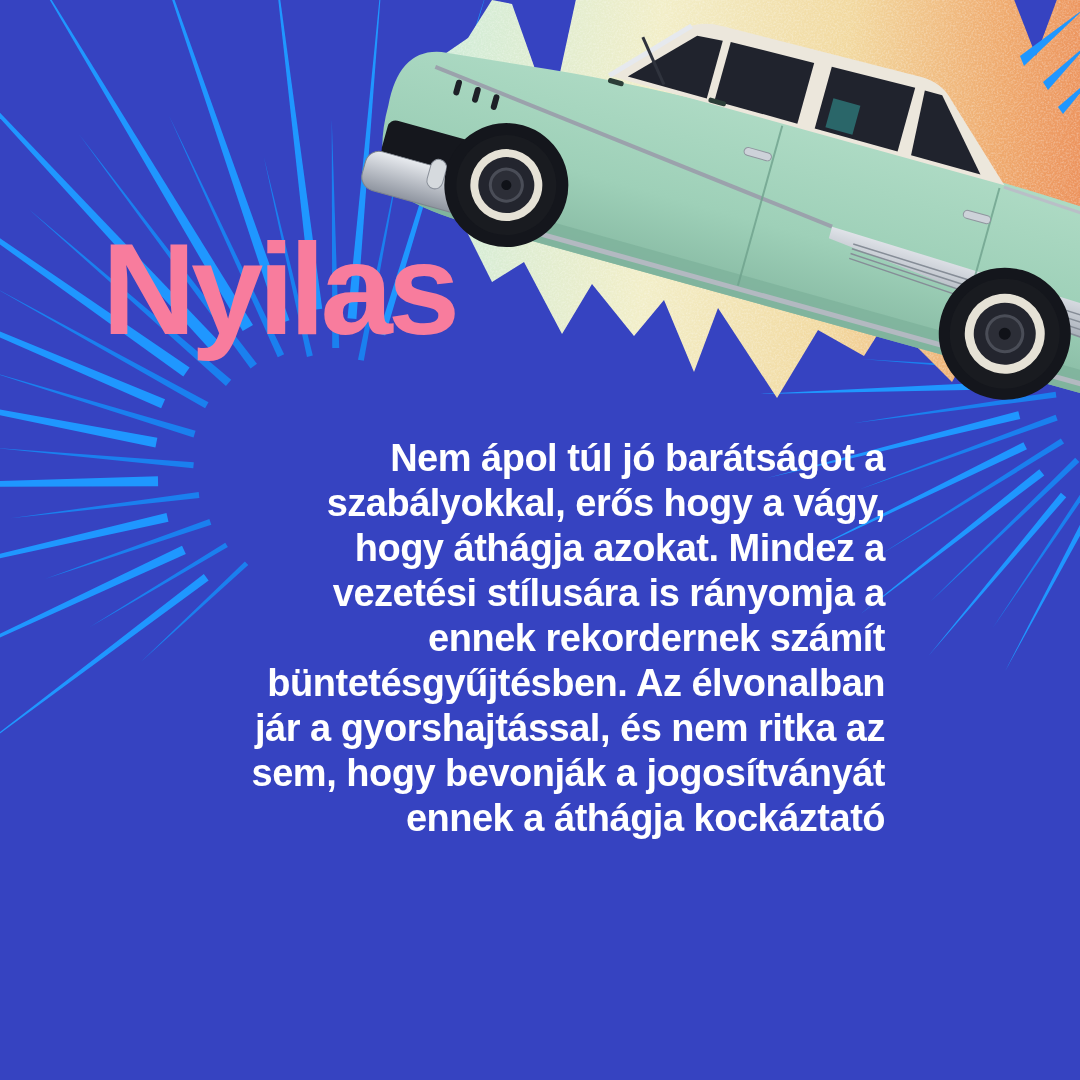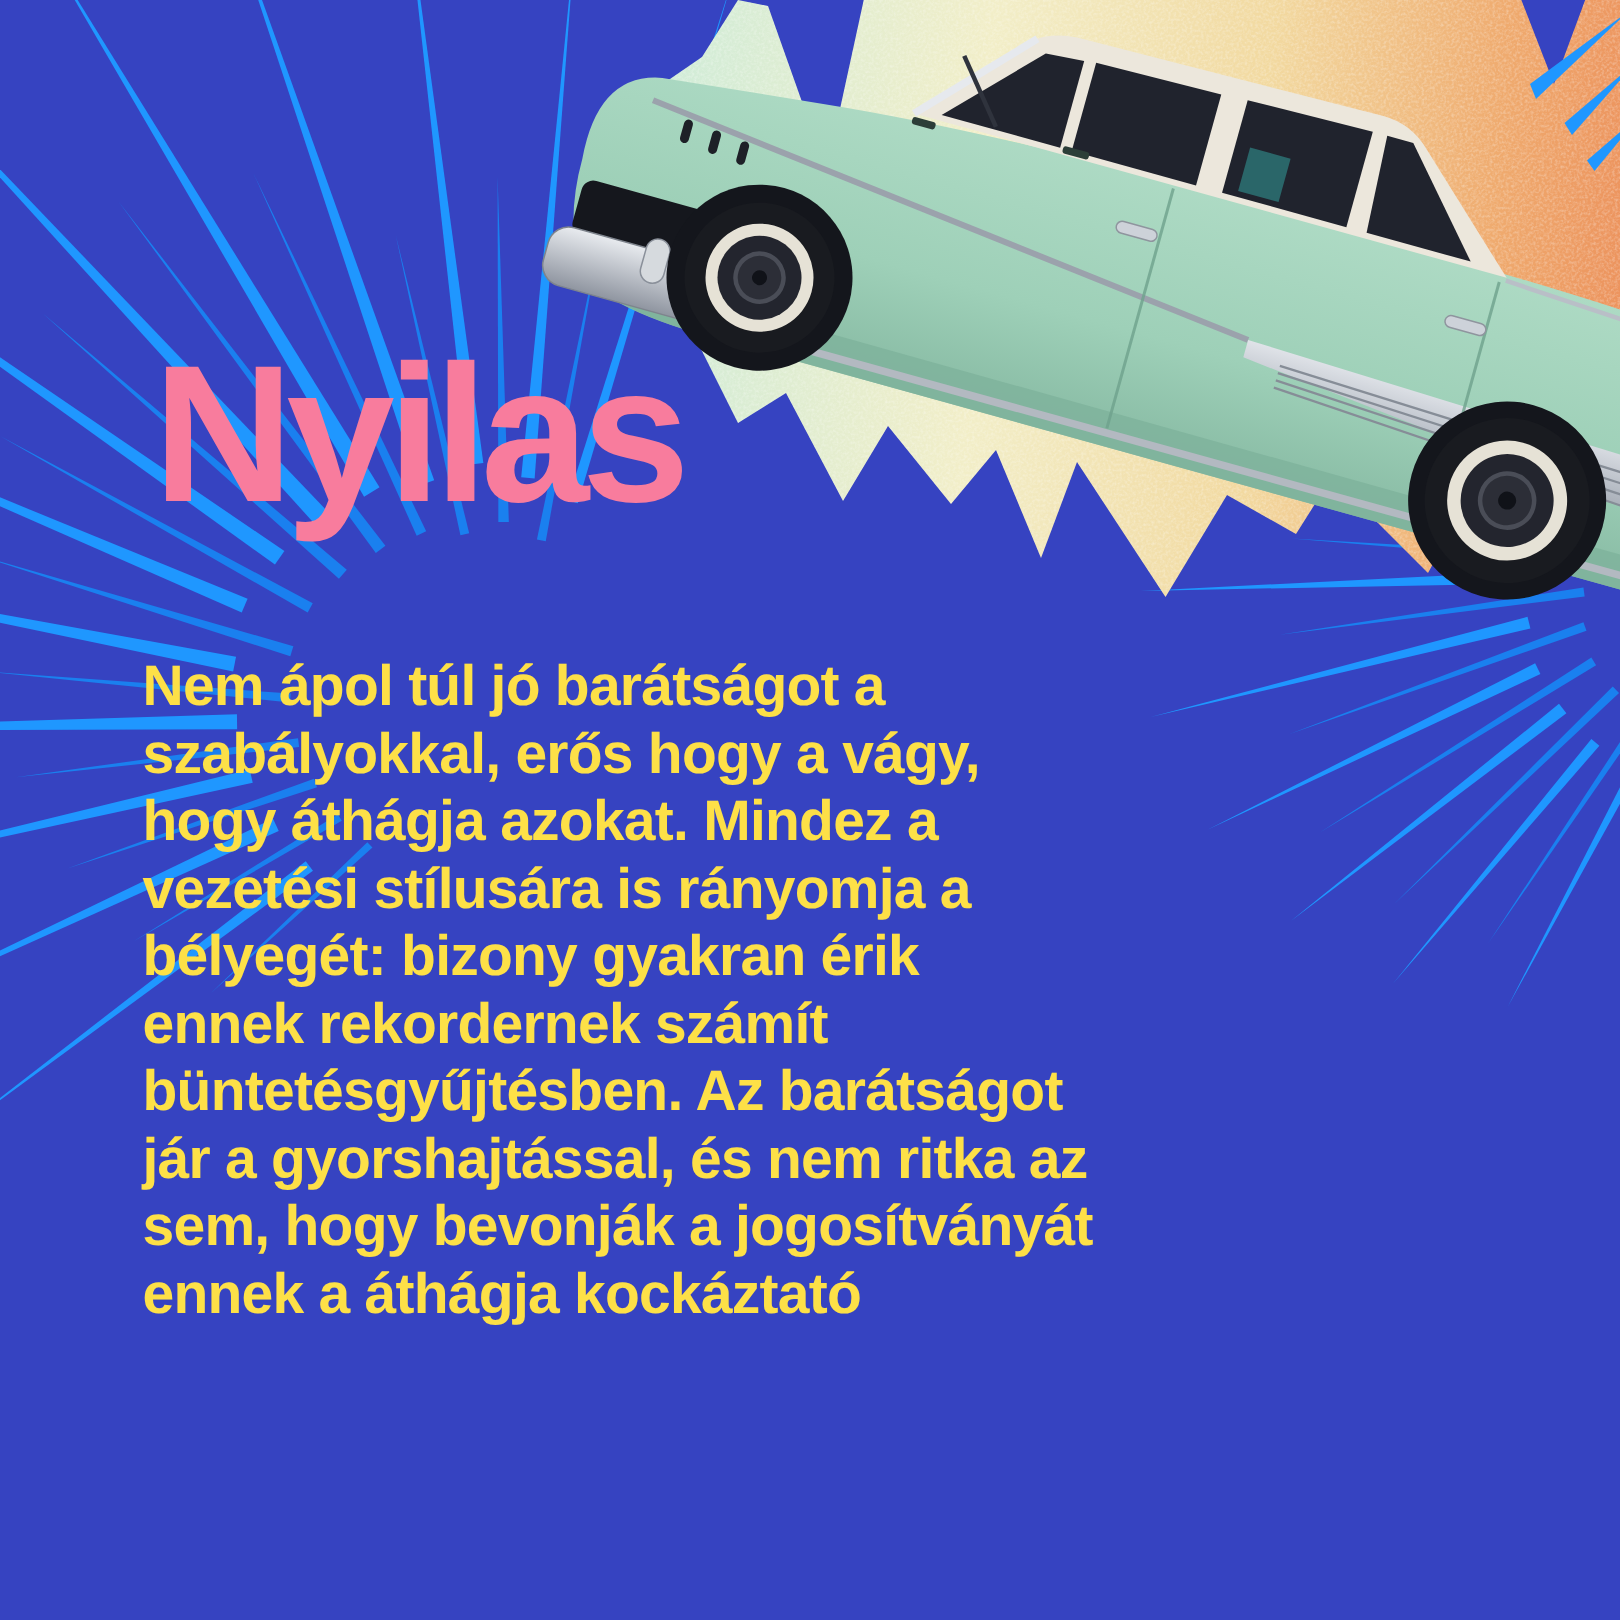--- a/index.html
+++ b/index.html
@@ -9,21 +9,21 @@
     font-family:Liberation Sans, sans-serif;
   }
   .layer{position:absolute;left:0;top:0;width:1080px;height:1080px;}
   #title{
     position:absolute;left:102px;top:224px;
     font-size:130px;font-weight:700;letter-spacing:-5px;line-height:1;
     color:#f87c9d;white-space:nowrap;
   }
   #body-text{
     position:absolute;left:95px;top:436px;width:790px;
-    text-align:left;color:#fde047;
+    text-align:right;color:#ffffff;
     font-size:38px;font-weight:700;line-height:45px;letter-spacing:-0.5px;
   }
   #body-text .line{white-space:nowrap;}
 </style>
 </head>
 <body>
 
 <div id="canvas">
 
   <svg class="layer" viewBox="0 0 1080 1080" aria-hidden="true">
@@ -178,20 +178,19 @@
     </g>
   </svg>
 
   <div id="title">Nyilas</div>
 
   <div id="body-text">
     <div class="line">Nem ápol túl jó barátságot a</div>
     <div class="line">szabályokkal, erős hogy a vágy,</div>
     <div class="line">hogy áthágja azokat. Mindez a</div>
     <div class="line">vezetési stílusára is rányomja a</div>
-    <div class="line">bélyegét: bizony gyakran érik</div>
     <div class="line">ennek rekordernek számít</div>
-    <div class="line">büntetésgyűjtésben. Az barátságot</div>
+    <div class="line">büntetésgyűjtésben. Az élvonalban</div>
     <div class="line">jár a gyorshajtással, és nem ritka az</div>
     <div class="line">sem, hogy bevonják a jogosítványát</div>
     <div class="line">ennek a áthágja kockáztató</div>
   </div>
 </div>
 
 </body></html>

